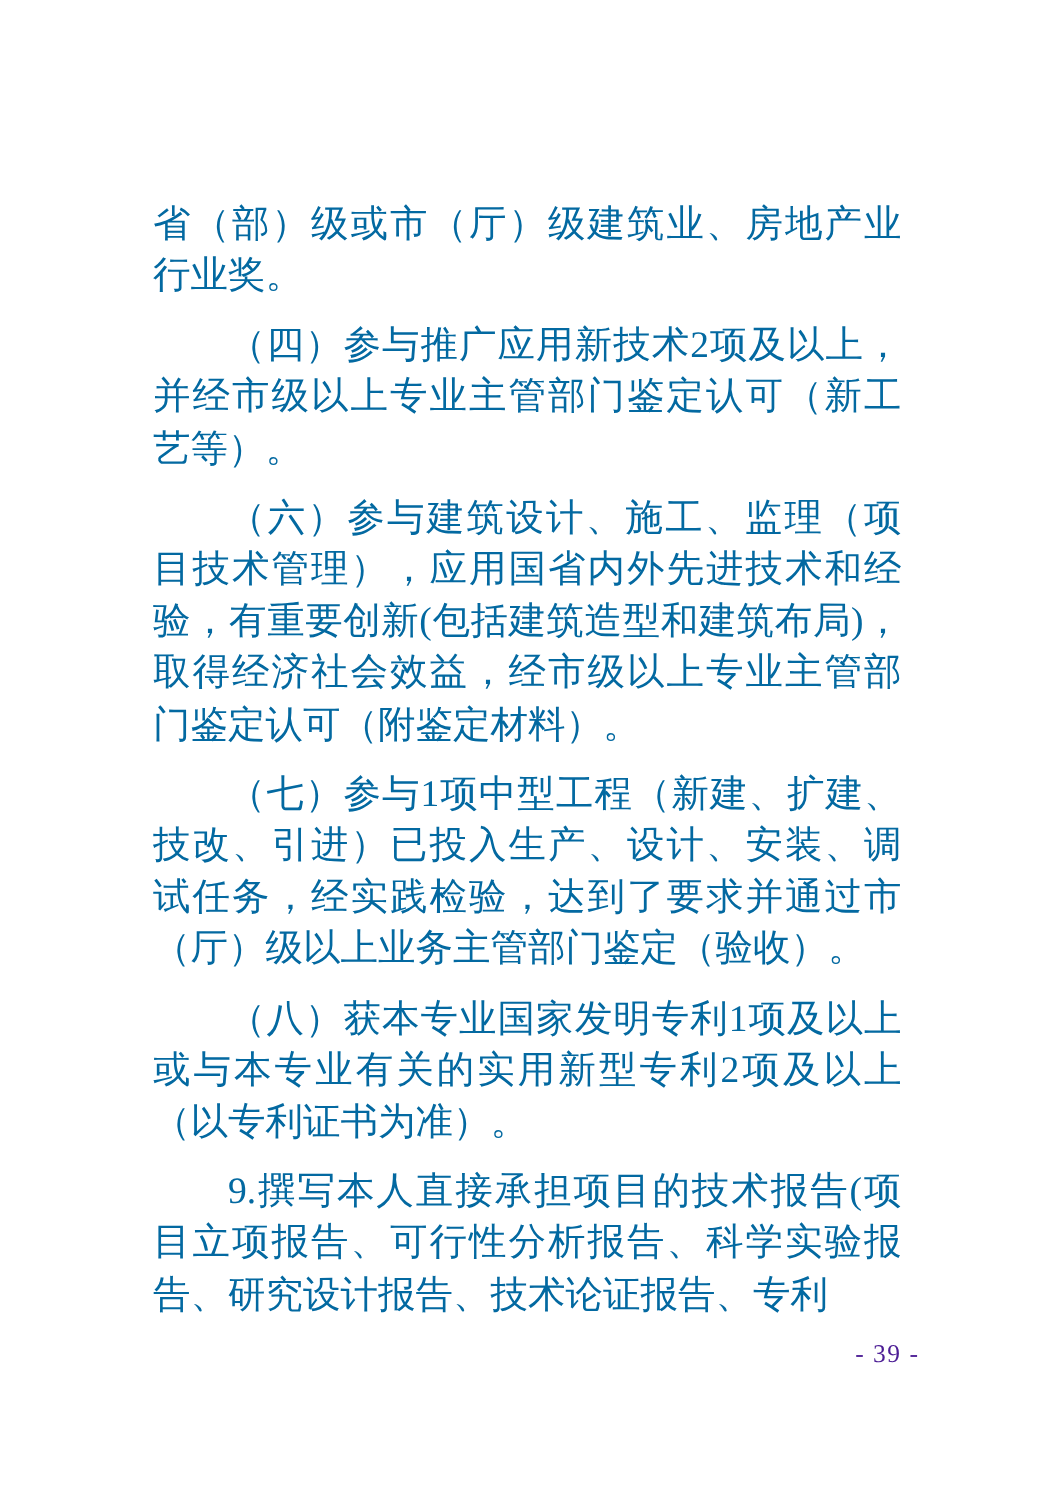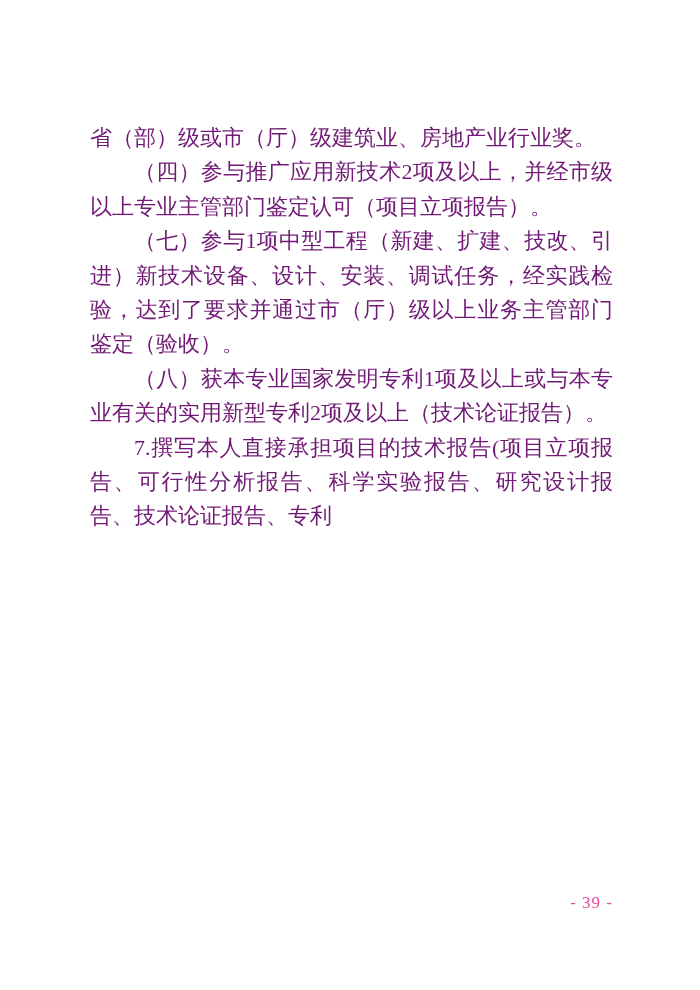--- a/index.html
+++ b/index.html
@@ -22,53 +22,54 @@
     height: 990px;
     background: #ffffff;
   }
   .text-block {
     position: absolute;
     left: 90px;
     top: 121px;
     width: 523px;
   }
   .text-block p {
-    margin: 0;
+    margin: 12px;
     padding: 0;
-    font-size: 22px;
+    font-size: 25px;
     line-height: 34.4px;
-    color: #701a75;
+    color: #0369a1;
     text-align: justify;
     text-justify: inter-ideograph;
     word-break: break-all;
     overflow-wrap: break-word;
   }
   .text-block p.indent {
     text-indent: 2em;
   }
   .footer {
     position: absolute;
     left: 90px;
     top: 892px;
     width: 523px;
     text-align: right;
     font-size: 17px;
     line-height: 22px;
-    color: #ec4899;
+    color: #4c1d95;
     letter-spacing: 1px;
   }
 </style>
 </head>
 <body>
 
 <div class="page">
 
   <div class="text-block">
     <p>省（部）级或市（厅）级建筑业、房地产业行业奖。</p>
-    <p class="indent">（四）参与推广应用新技术2项及以上，并经市级以上专业主管部门鉴定认可（项目立项报告）。</p>
-    <p class="indent">（七）参与1项中型工程（新建、扩建、技改、引进）新技术设备、设计、安装、调试任务，经实践检验，达到了要求并通过市（厅）级以上业务主管部门鉴定（验收）。</p>
-    <p class="indent">（八）获本专业国家发明专利1项及以上或与本专业有关的实用新型专利2项及以上（技术论证报告）。</p>
-    <p class="indent">7.撰写本人直接承担项目的技术报告(项目立项报告、可行性分析报告、科学实验报告、研究设计报告、技术论证报告、专利</p>
+    <p class="indent">（四）参与推广应用新技术2项及以上，并经市级以上专业主管部门鉴定认可（新工艺等）。</p>
+    <p class="indent">（六）参与建筑设计、施工、监理（项目技术管理），应用国省内外先进技术和经验，有重要创新(包括建筑造型和建筑布局)，取得经济社会效益，经市级以上专业主管部门鉴定认可（附鉴定材料）。</p>
+    <p class="indent">（七）参与1项中型工程（新建、扩建、技改、引进）已投入生产、设计、安装、调试任务，经实践检验，达到了要求并通过市（厅）级以上业务主管部门鉴定（验收）。</p>
+    <p class="indent">（八）获本专业国家发明专利1项及以上或与本专业有关的实用新型专利2项及以上（以专利证书为准）。</p>
+    <p class="indent">9.撰写本人直接承担项目的技术报告(项目立项报告、可行性分析报告、科学实验报告、研究设计报告、技术论证报告、专利</p>
   </div>
 
   <div class="footer">- 39 -</div>
 
 </div>
 
 </body></html>

